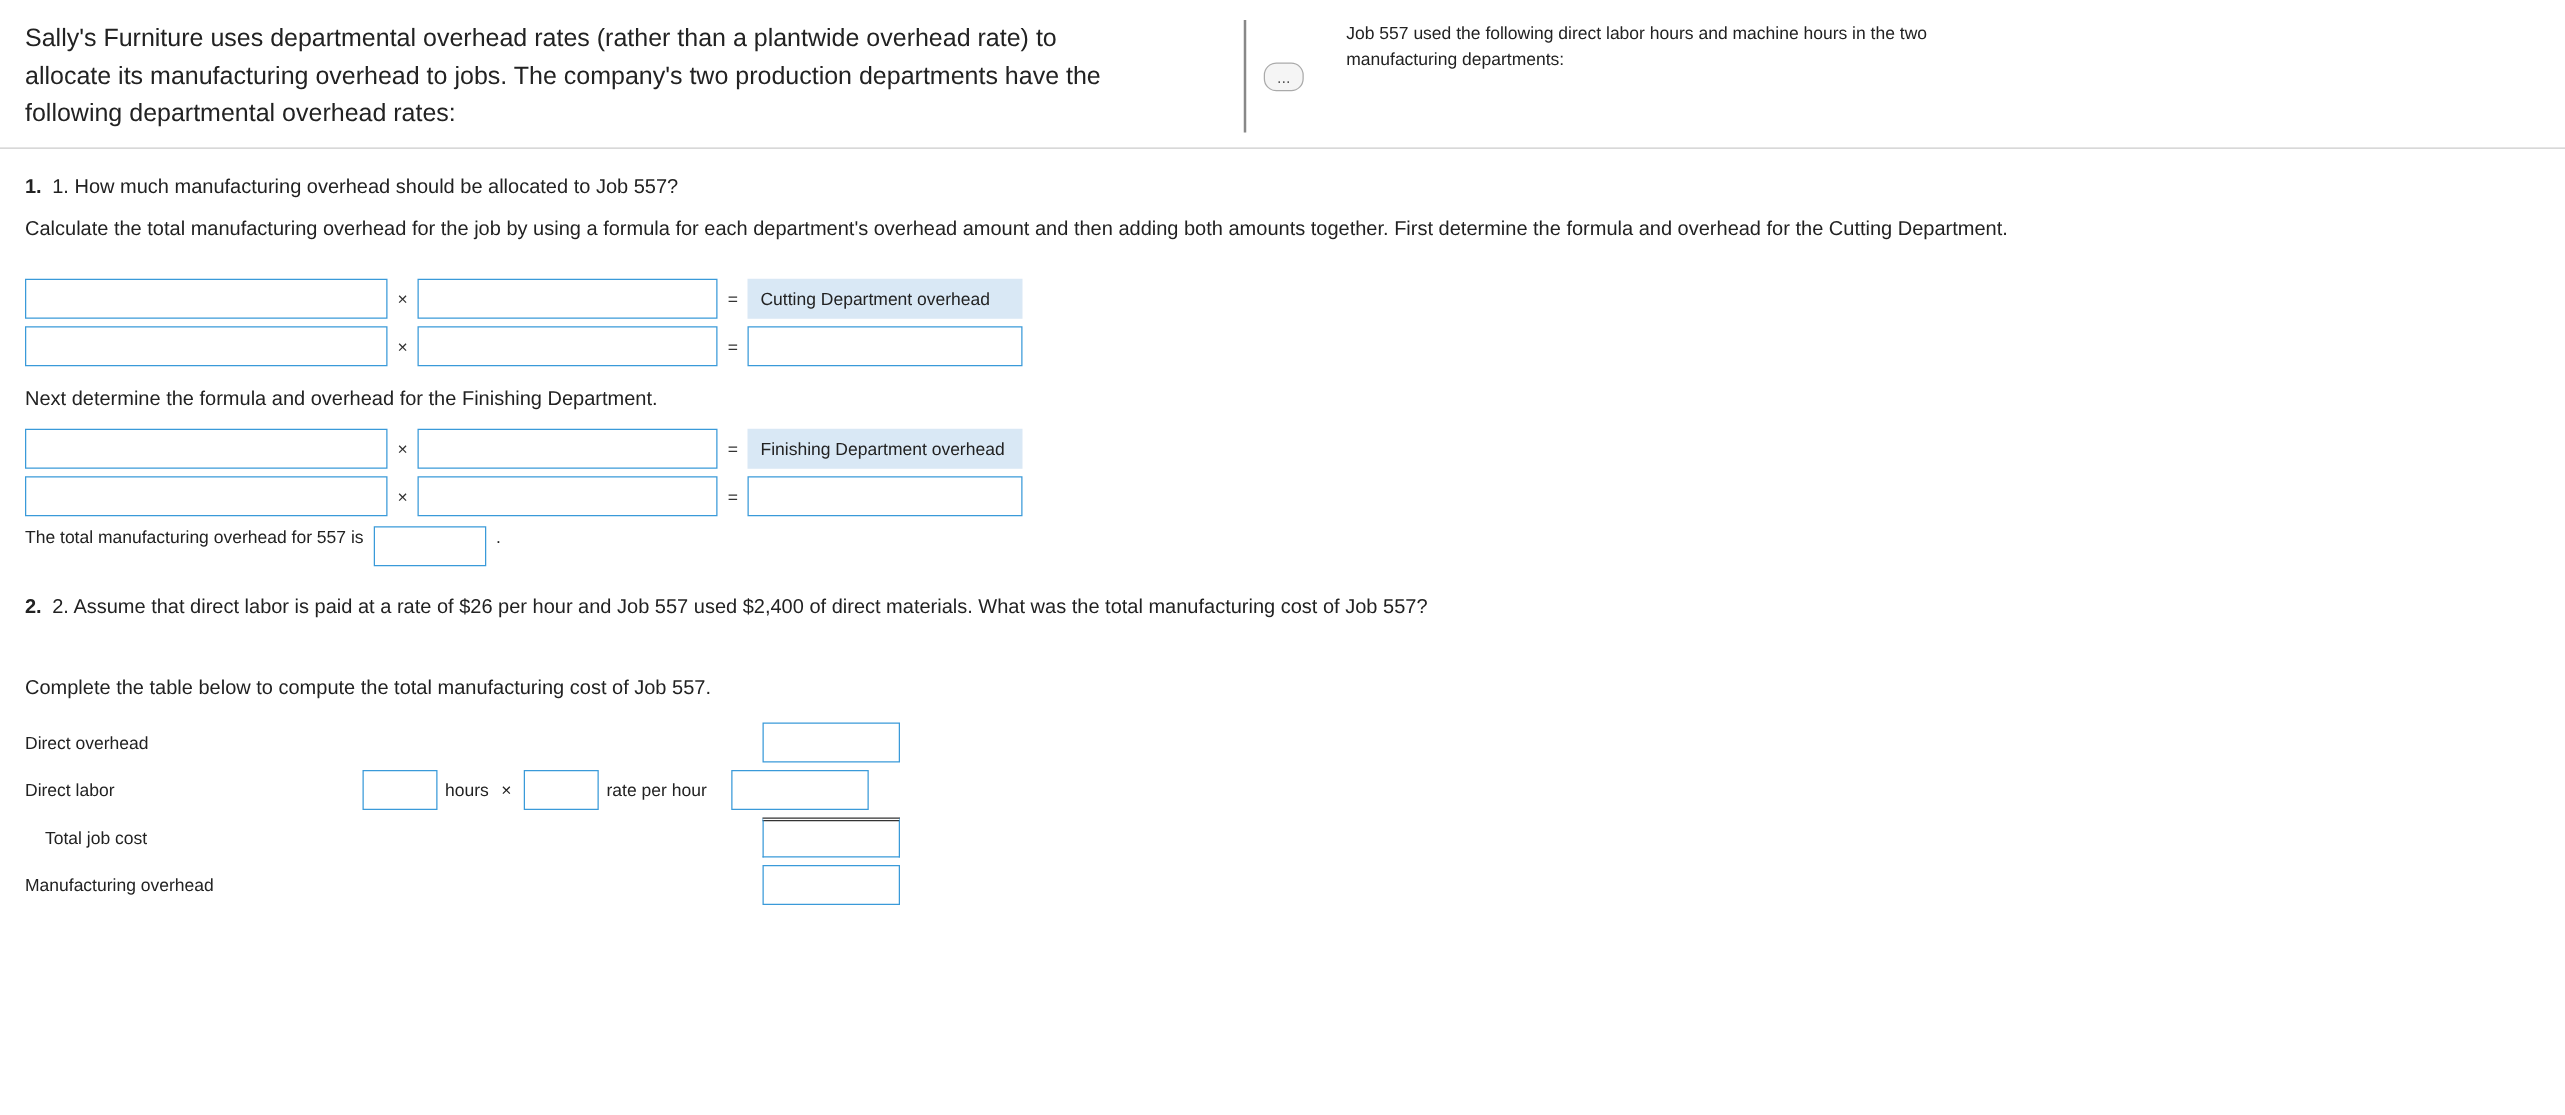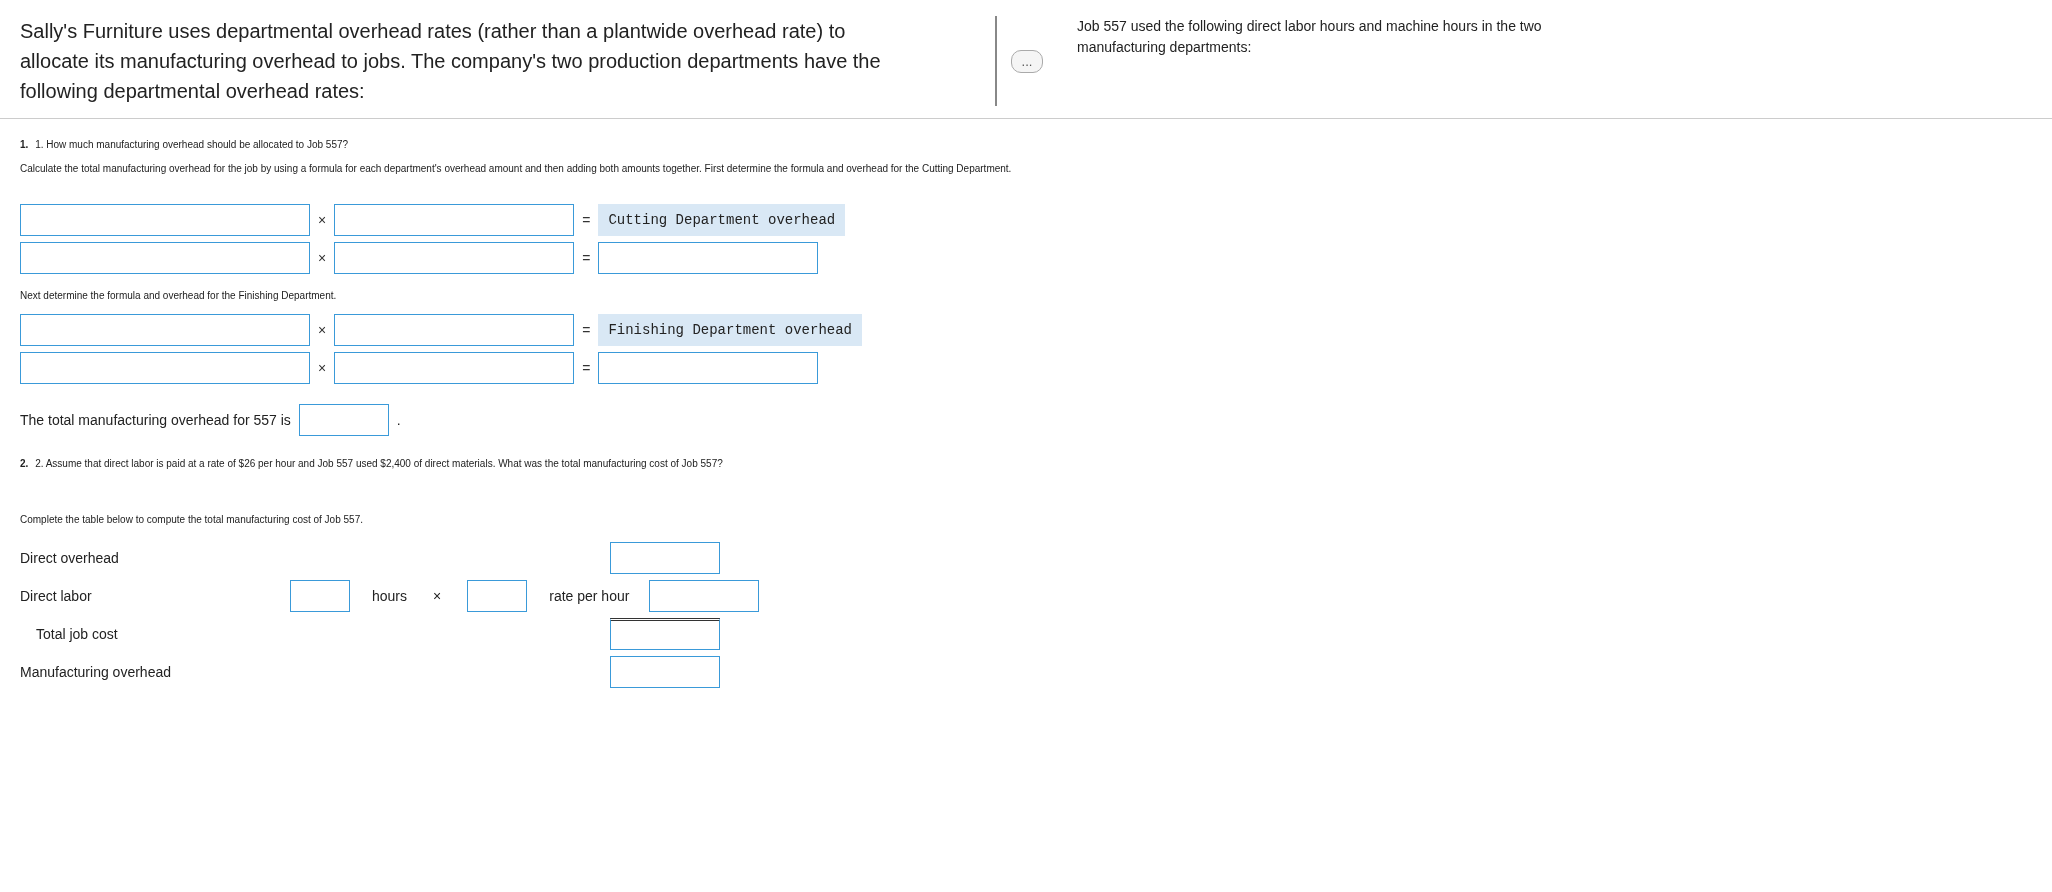--- a/index.html
+++ b/index.html
@@ -33,21 +33,21 @@
       line-height: 1.5;
     }
 
     .main-content {
       padding: 18px 20px;
     }
 
     .bold { font-weight: bold; }
 
     .question-text {
-      font-size: 10px;
+      font-size: 16px;
       margin-bottom: 8px;
       line-height: 1.6;
     }
 
     .formula-row {
       display: flex;
       align-items: center;
       margin-bottom: 6px;
       gap: 8px;
     }
@@ -80,37 +80,36 @@
     .result-label {
       background: #d9e8f5;
       border: none;
       height: 32px;
       padding: 4px 10px;
       font-size: 14px;
       color: #222;
       display: flex;
       align-items: center;
       min-width: 220px;
-      font-family: Liberation Mono, monospace;
     }
 
     .operator {
       font-size: 14px;
       color: #333;
     }
 
     .section-separator {
       margin: 14px 0 10px 0;
     }
 
     .total-row {
       display: flex;
-      align-items: center;
+      align-items: flex-start;
       gap: 8px;
-      margin-top: 20px;
+      margin-top: 8px;
       margin-bottom: 20px;
     }
 
     .total-text {
       font-size: 14px;
     }
 
     .table-section {
       margin-top: 10px;
     }
@@ -127,21 +126,21 @@
       font-size: 14px;
     }
 
     .row-label-indent {
       padding-left: 16px;
     }
 
     .row-controls {
       display: flex;
       align-items: center;
-      gap: 22px;
+      gap: 6px;
     }
 
     .value-box {
       border: 1.5px solid #3a9ad9;
       background: #fff;
       height: 32px;
       width: 110px;
       outline: none;
       font-size: 14px;
       padding: 2px 6px;

